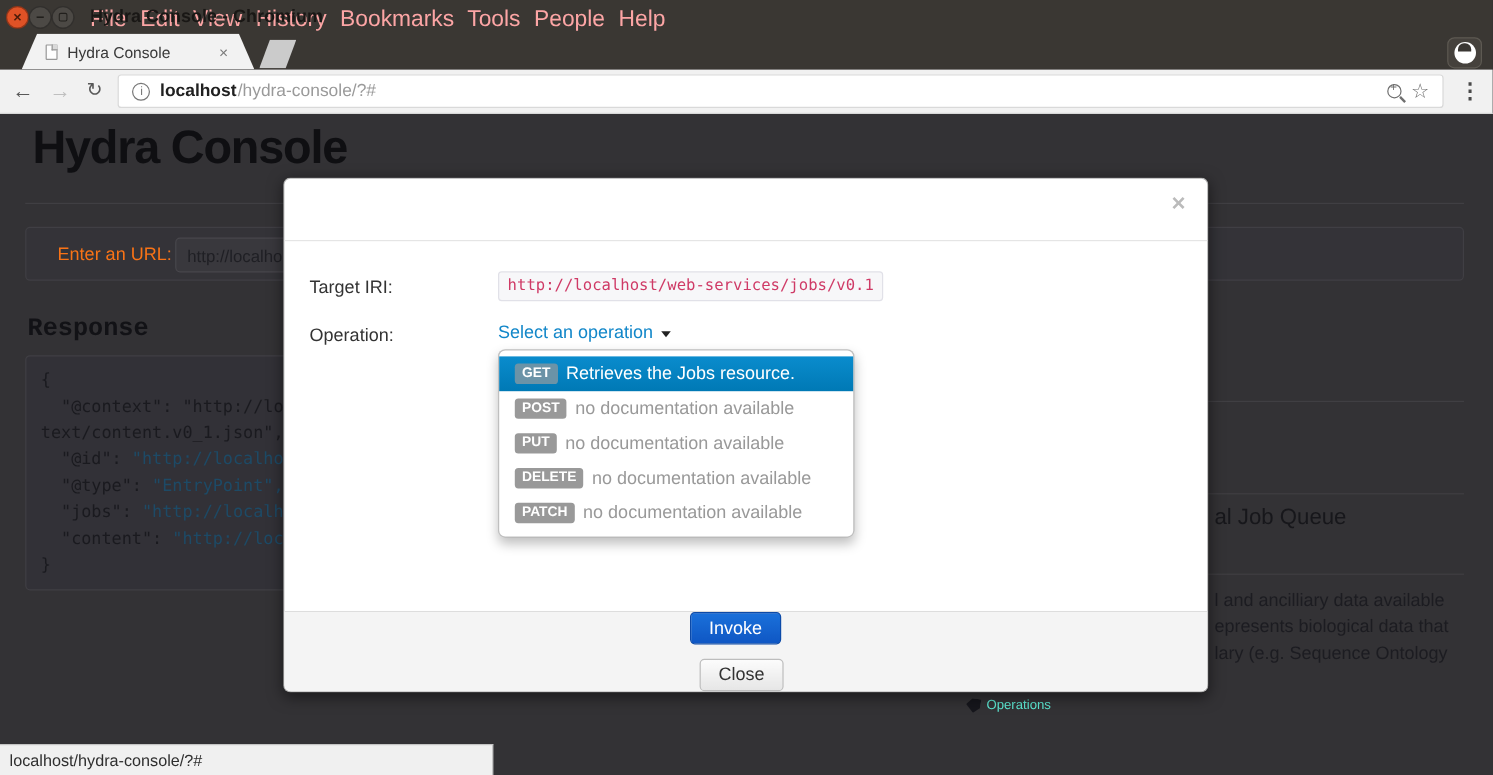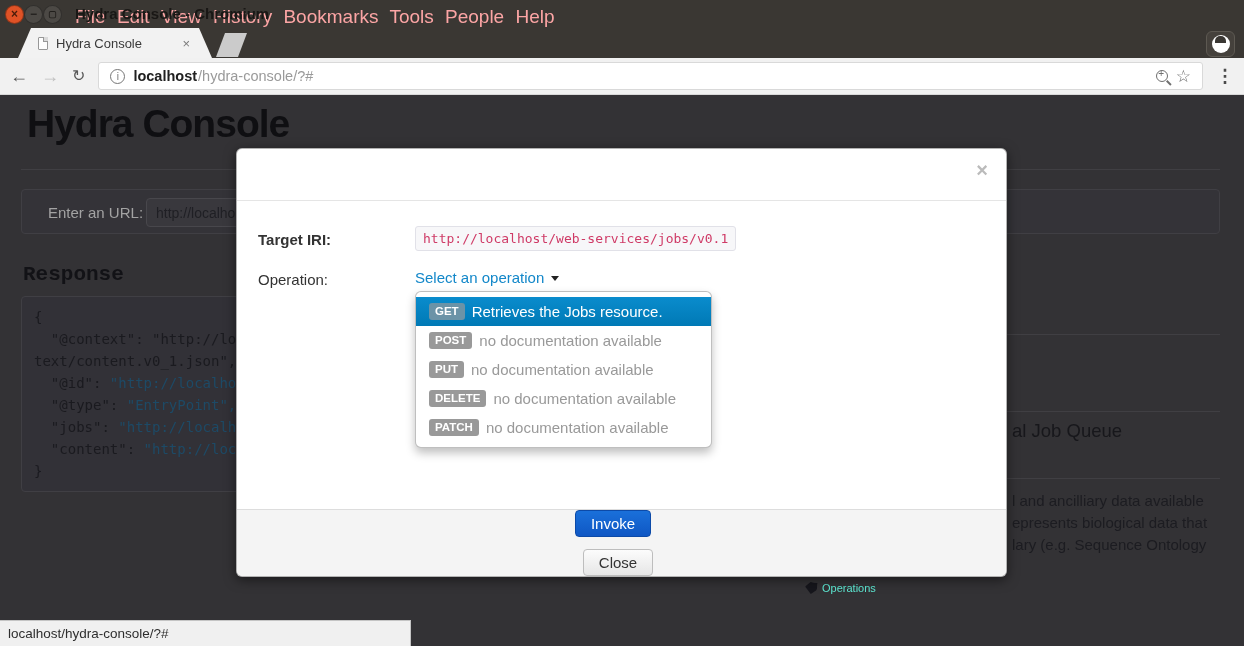--- a/index.html
+++ b/index.html
@@ -50,21 +50,21 @@
   .zoom-icon::before { content:"+"; position:absolute; left:0; top:-3px; width:9px; text-align:center; font-size:10px; color:#6f6f6f; }
   .zoom-icon::after { content:""; position:absolute; width:6px; height:1.5px; background:#6f6f6f; right:-5px; bottom:-2px; transform:rotate(45deg); }
   .star-icon { font-size:17px; color:#6e6e6e; }
   .dots-icon { font-size:18px; color:#4a4a4a; font-weight:bold; }
 
   
   #page-title { left:27px; top:102px; font-size:39px; font-weight:bold; letter-spacing:-1px; color:#0f0f12; }
   .dim-hr { height:0; border-top:1px solid #403f43; }
   #hr-top { left:21px; width:1199px; top:169px; }
   #url-well { left:21px; top:189px; width:1199px; height:45px; background:#343338; border:1px solid #403f44; border-radius:4px; }
-  #url-well-label { left:26px; top:14px; font-size:15px; color:#a3a3a3; position:absolute; }
+  #url-well-label { left:26px; top:14px; font-size:15px; color:#f97316; position:absolute; }
   #url-well-input { position:absolute; left:124px; top:8px; width:480px; height:29px; background:#39383d; border:1px solid #48474c; border-radius:4px; color:#1f1f24; font-size:14px; padding:0 9px; font-family:"Liberation Sans", sans-serif; }
   #response-title { left:23px; top:263px; font-size:21px; font-weight:bold; color:#121216;font-family:Liberation Mono, monospace; }
   #response-pre { left:21px; top:296px; width:680px; height:196px; background:#323137; border:1px solid #403f44; border-radius:4px; padding:9px 0 0 12px; font-family:"DejaVu Sans Mono", monospace; font-size:14px; line-height:22px; color:#1a1a1f; }
   .code-line { white-space:pre; }
   .code-line .lnk { color:#1d4a66; }
 
   #hr-r1 { left:790px; width:430px; top:334px; }
   #hr-r2 { left:790px; width:430px; top:411px; }
   #hr-r3 { left:790px; width:430px; top:478px; }
   #right-heading { left:1012px; top:420px; font-size:18.5px; color:#17171b; white-space:nowrap; }
@@ -74,21 +74,21 @@
   .tag-icon { width:12px; height:12px; background:#16161c; clip-path:polygon(0 45%, 40% 0, 100% 0, 100% 60%, 55% 100%, 0 45%); transform:rotate(8deg); position:relative; }
   #ops-label { color:#5eead4; font-size:11px; }
 
   
   #modal { position:absolute; left:236px; top:148px; width:771px; height:429px; background:#fff; border:1px solid rgba(0,0,0,.3); border-radius:6px; box-shadow:0 3px 12px rgba(0,0,0,.5); z-index:10; }
   #modal-header { position:relative; height:52px; border-bottom:1px solid #e5e5e5; }
   #modal-title { position:absolute; left:21px; top:12px; font-size:23px; font-weight:bold; color:#333; }
   #modal-close { position:absolute; right:18px; top:10px; font-size:20px; font-weight:bold; color:#bbb; }
   #modal-body { position:relative; height:309px; }
   .field-label { position:absolute; left:21px; font-size:15px; color:#333; }
-  #target-label { top:30px;font-weight:bold; }
+  #target-label { top:30px; }
   #target-value { position:absolute; left:178px; top:25px; font-family:"DejaVu Sans Mono", monospace; font-size:13px; color:#cf3a66; background:#f7f7f9; border:1px solid #e1e1e8; border-radius:3px; padding:4px 7px; }
   #operation-label { top:70px; }
   #operation-toggle { position:absolute; left:178px; top:68px; color:#1287c9; font-size:15px; display:flex; align-items:center; gap:7px; }
   .caret { width:0; height:0; border-left:4px solid transparent; border-right:4px solid transparent; border-top:5px solid #222; margin-top:2px; }
   #dropdown { position:absolute; left:178px; top:90px; width:297px; background:#fff; border:1px solid rgba(0,0,0,.25); border-radius:6px; box-shadow:0 5px 10px rgba(0,0,0,.25); padding:5px 0; }
   .dd-item { height:29px; display:flex; align-items:center; padding:0 13px; gap:7px; font-size:15px; color:#999; }
   .dd-item.selected { background:linear-gradient(#0a8ccd,#0079b5); color:#fff; }
   .method-badge { font-size:11.5px; font-weight:bold; color:#fff; background:#999; border-radius:3px; padding:3px 6px; line-height:1; }
   .dd-item.selected .method-badge { background:#6b93a7; }
   #modal-footer { position:absolute; left:0; right:0; bottom:0; height:67px; background:#f4f4f4; border-top:1px solid #ddd; border-radius:0 0 6px 6px; display:flex; align-items:center; justify-content:flex-end; gap:12px; padding-right:17px;flex-direction:column; }

